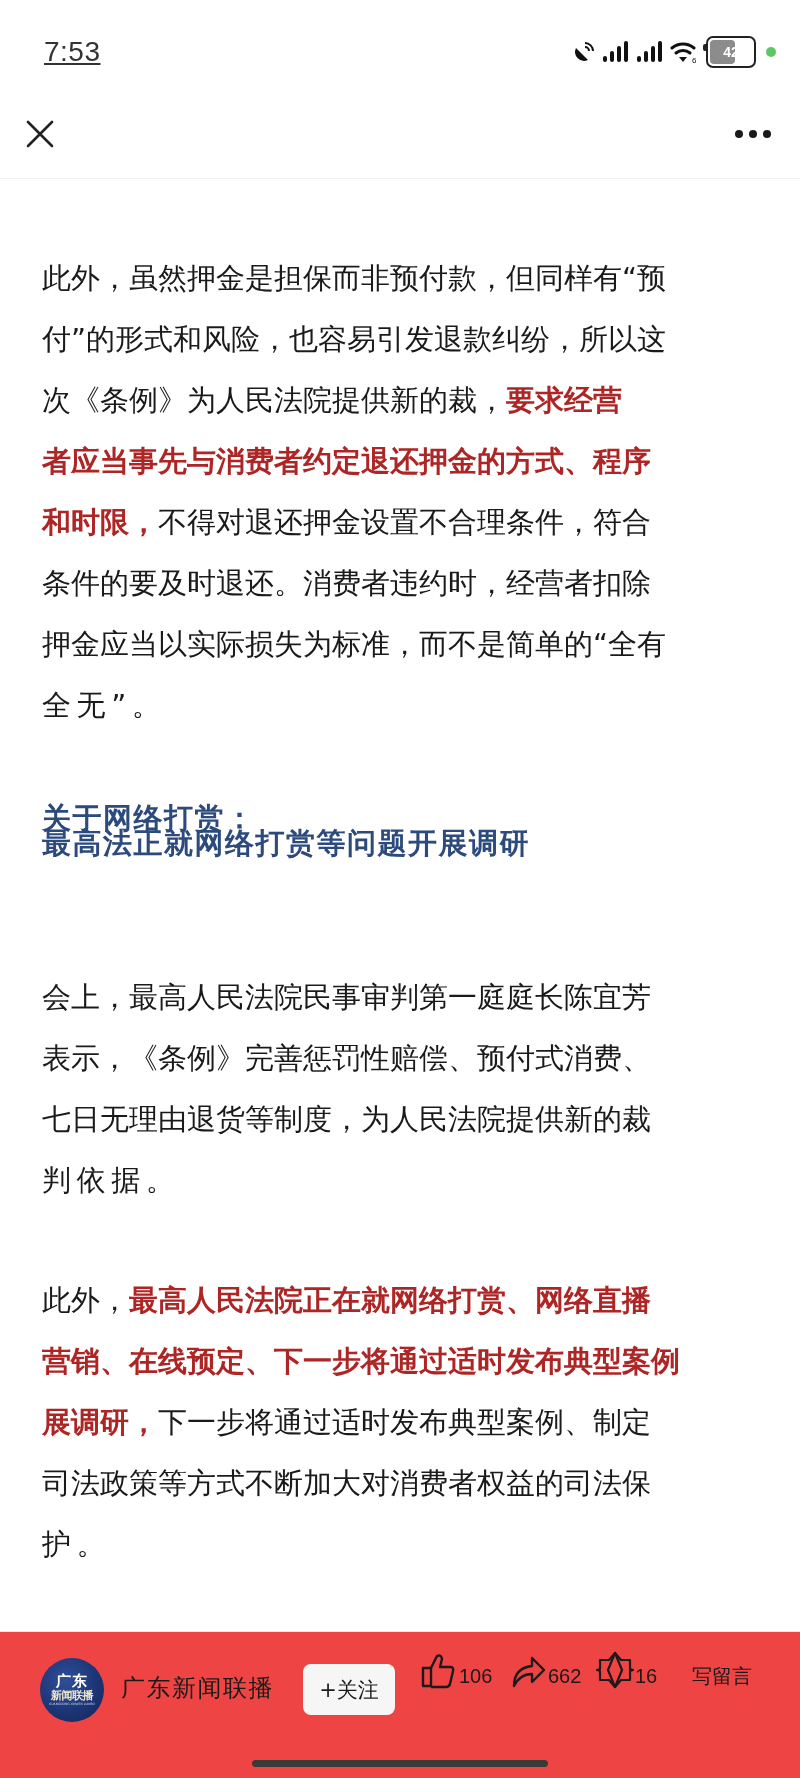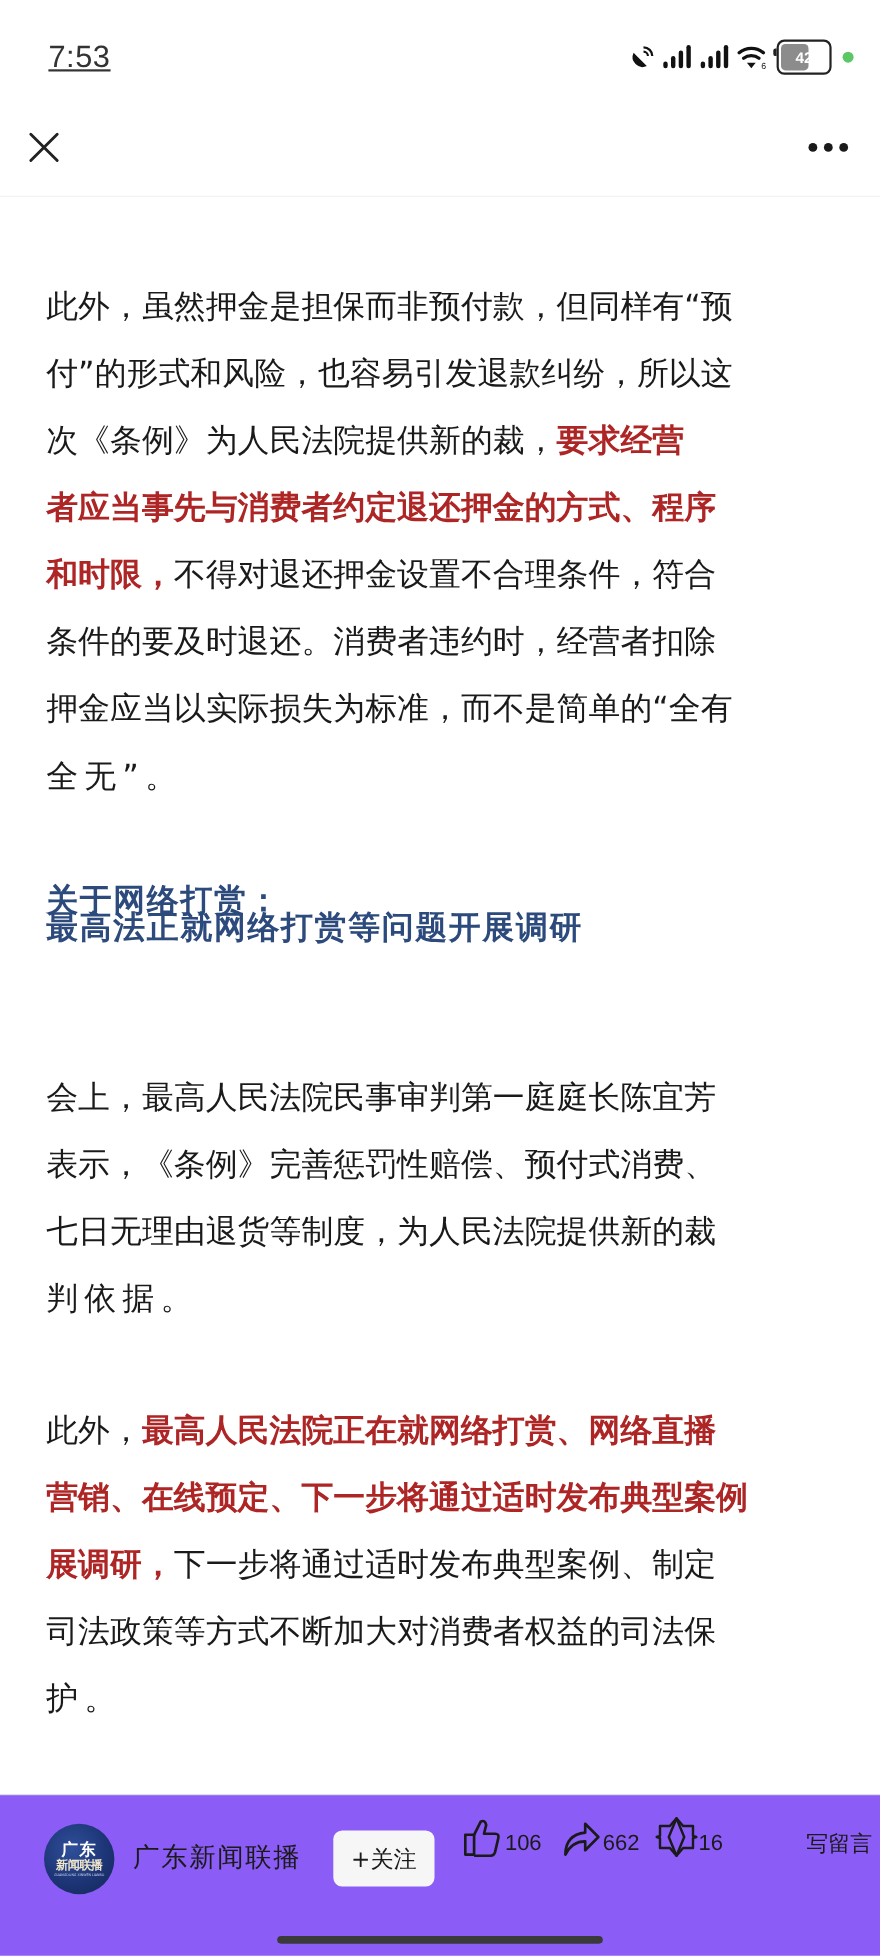--- a/index.html
+++ b/index.html
@@ -23,21 +23,21 @@
   .more-btn span { width:8px; height:8px; border-radius:50%; background:#1a1a1a; display:block; }
 
   .article { position:absolute; left:0; top:178px; width:800px; }
   .line {
     position:absolute; left:42px; width:716px; height:40px; line-height:40px;
     font-size:29px; white-space:nowrap; letter-spacing:5.6px; color:#1a1a1a;
   }
   .run-red { color:#ad2524; font-weight:bold;margin-top:39px; }
   .heading-line { position:absolute; left:42px; height:40px; line-height:40px; font-size:29px; font-weight:bold; color:#2c4a7c; white-space:nowrap; letter-spacing:1.5px; }
 
-  .bottom-bar { position:absolute; left:0; top:1631px; width:800px; height:147px; border-top:1px solid #e9e9e9; background:#8b5cf6;text-align:right; }
+  .bottom-bar { position:absolute; left:0; top:1631px; width:800px; height:147px; border-top:1px solid #e9e9e9; background:#ef4444;text-align:right; }
   .avatar { position:absolute; left:40px; top:26px; width:64px; height:64px; border-radius:50%;
     background: radial-gradient(circle at 40% 35%, #2f4f9a 0%, #1d3576 55%, #132656 100%);
     display:flex; flex-direction:column; align-items:center; justify-content:center; overflow:hidden; }
   .avatar-line1 { font-size:15px; font-weight:bold; color:#ffffff; line-height:16px; letter-spacing:1px; }
   .avatar-line2 { font-size:11px; font-weight:bold; color:#f0e6c8; line-height:13px; letter-spacing:-0.5px; }
   .avatar-line3 { font-size:3px; color:#c9d3ea; line-height:5px; }
   .account-name { position:absolute; left:121px; top:40px; font-size:24px; color:#1a1a1a; letter-spacing:1.5px; }
   .follow-btn { position:absolute; left:303px; top:32px; width:92px; height:51px; background:#f6f6f6; border-radius:8px;
     display:flex; align-items:center; justify-content:center; font-size:21px; color:#1a1a1a; cursor:pointer; }
   .action { position:absolute; top:18px; width:80px; display:flex; align-items:center; cursor:pointer; }
@@ -149,21 +149,21 @@
     </svg>
     <div class="action-label">662</div>
   </div>
   <div class="action" style="left:595px;">
     <svg viewBox="0 0 40 40">
       <path d="M20 3 L26 10 L35 10 L35 19 L38 20 L35 21 L35 30 L26 30 L20 37 L14 30 L5 30 L5 21 L2 20 L5 19 L5 10 L14 10 Z" fill="none" stroke="#1a1a1a" stroke-width="2.2" stroke-linejoin="round"></path>
       <path d="M20 3 L13 20 L20 37 L27 20 Z" fill="none" stroke="#1a1a1a" stroke-width="2.2" stroke-linejoin="round"></path>
     </svg>
     <div class="action-label">16</div>
   </div>
-  <div class="action" style="left:691px;gap:42px;">
+  <div class="action" style="left:650px;gap:42px;">
     <svg viewBox="0 0 40 40">
       <path d="M30 22 v-14 q0 -3 -3 -3 h-20 q-3 0 -3 3 v19 q0 3 3 3 h3 l3 5 l4 -5" fill="none" stroke="#1a1a1a" stroke-width="2.4" stroke-linejoin="round" stroke-linecap="round"></path>
       <path d="M27 26 v10 M22 31 h10" stroke="#1a1a1a" stroke-width="2.4" stroke-linecap="round"></path>
     </svg>
     <div class="action-label cjk">写留言</div>
   </div>
 </div>
 
 <div class="home-indicator"></div>
 

